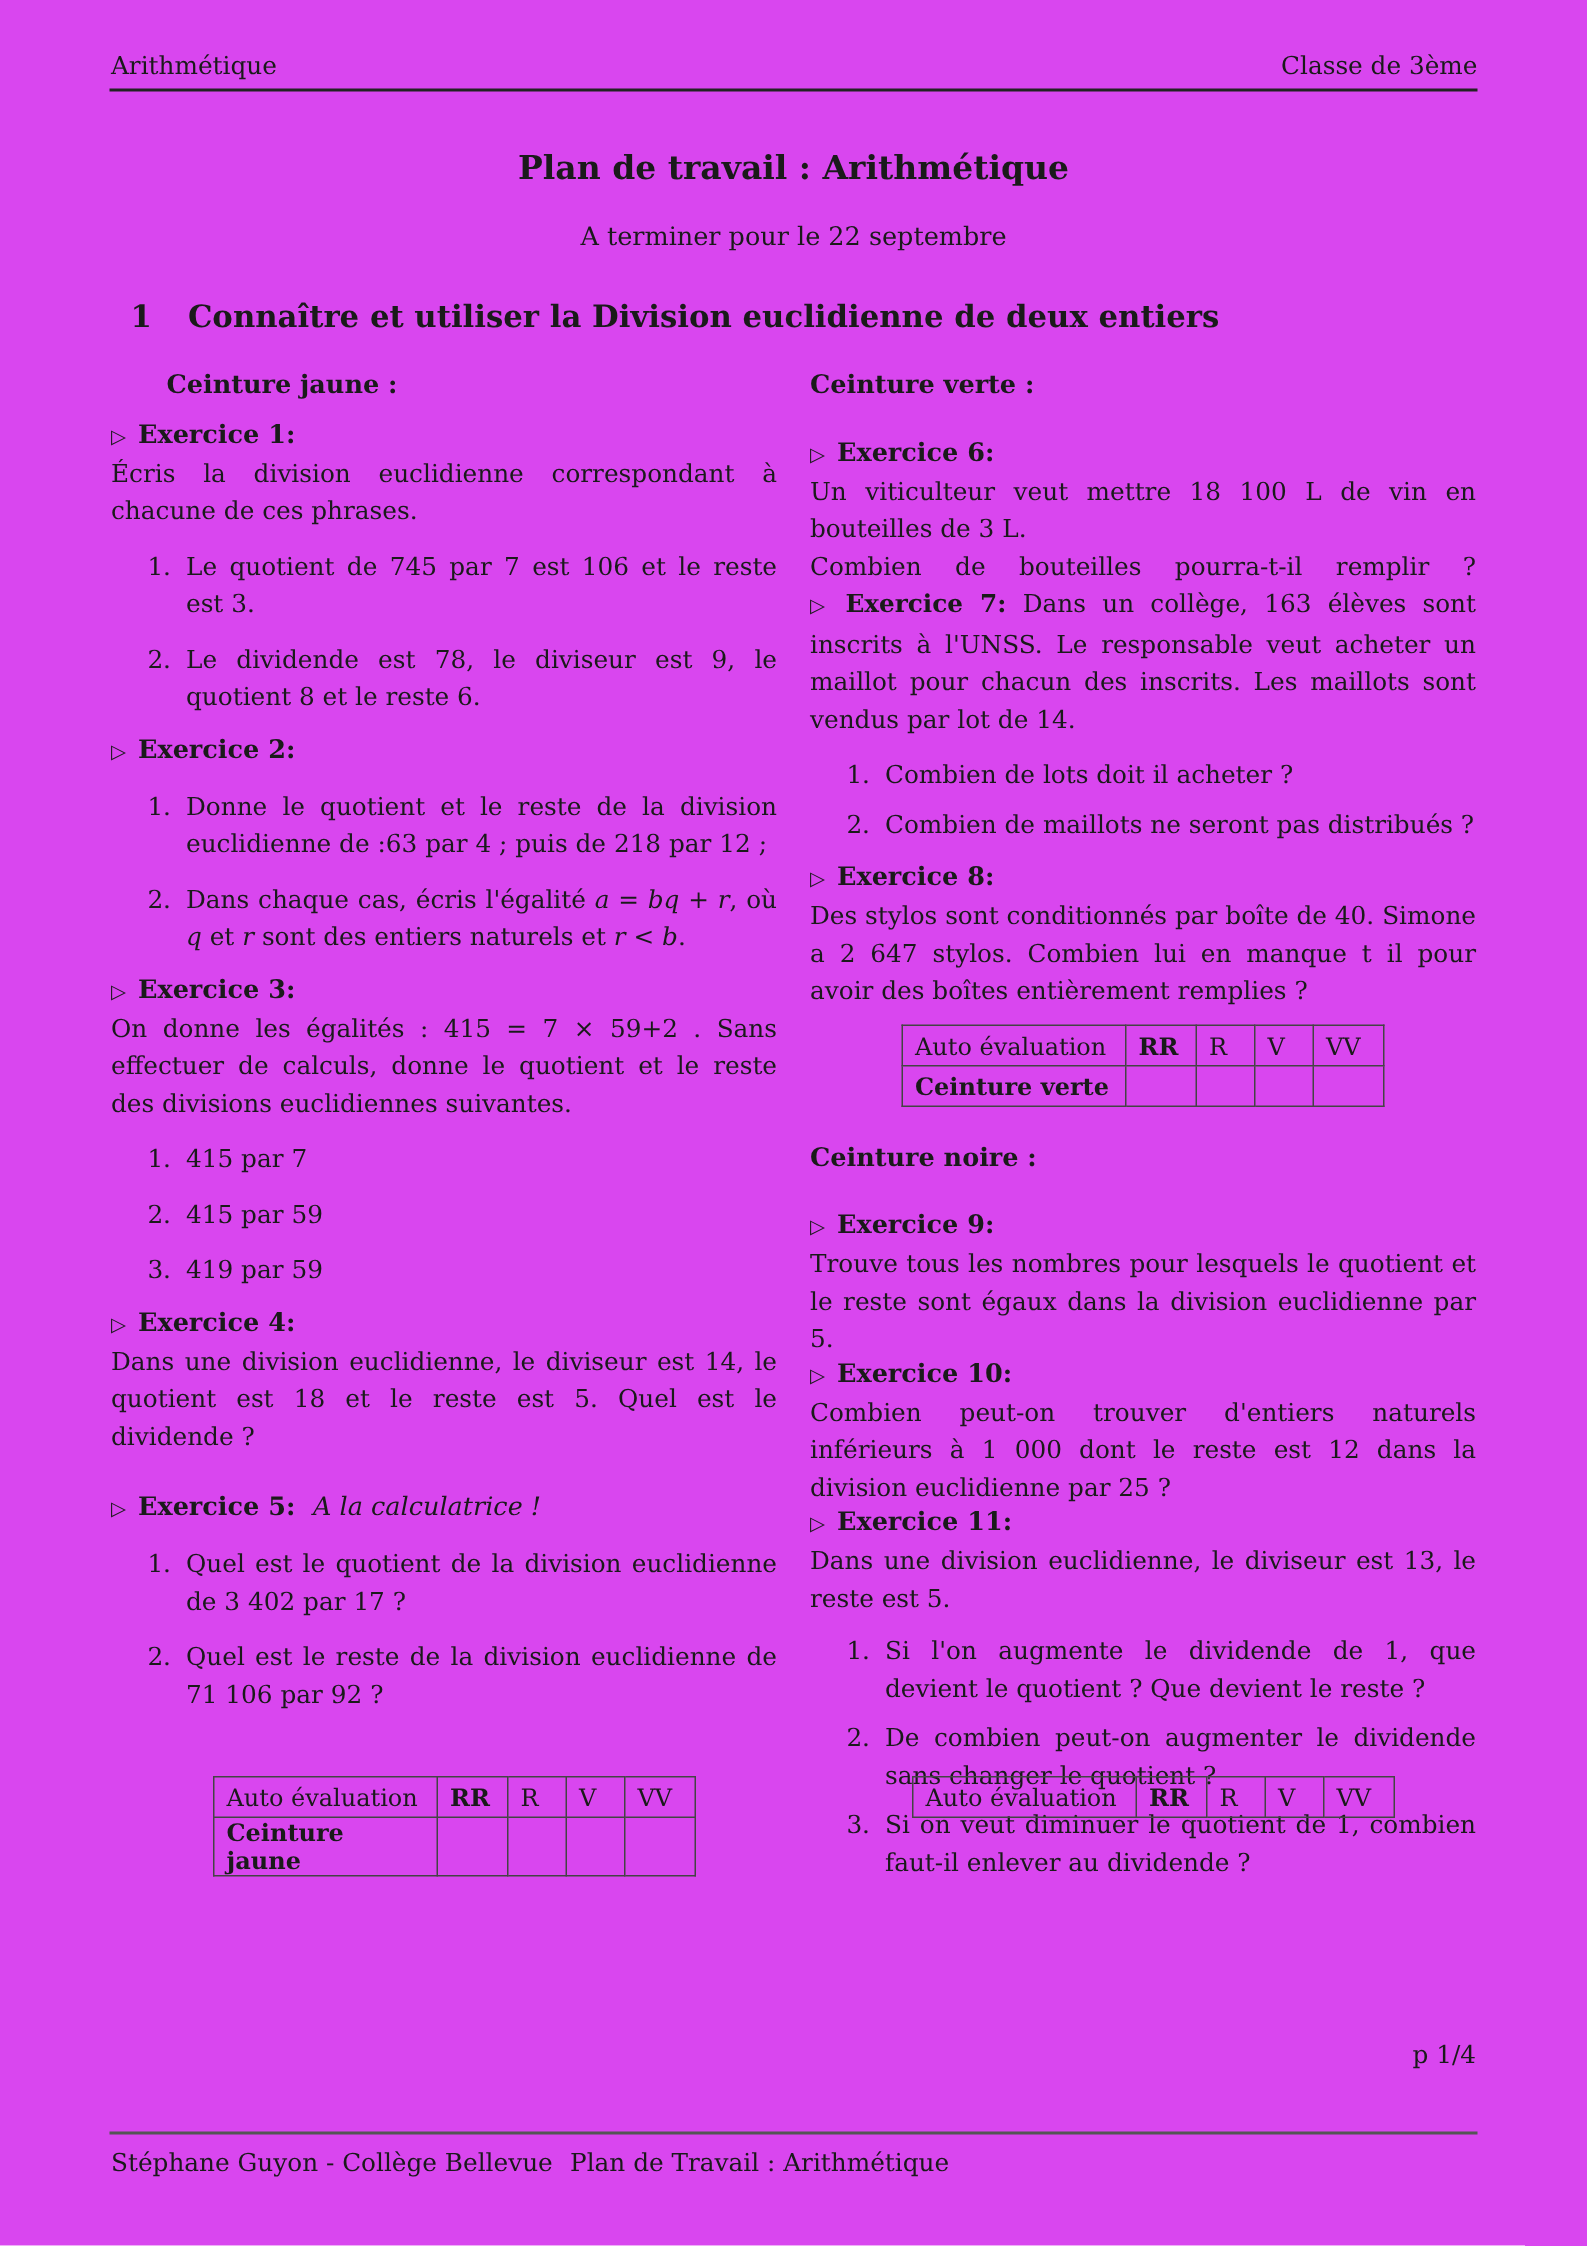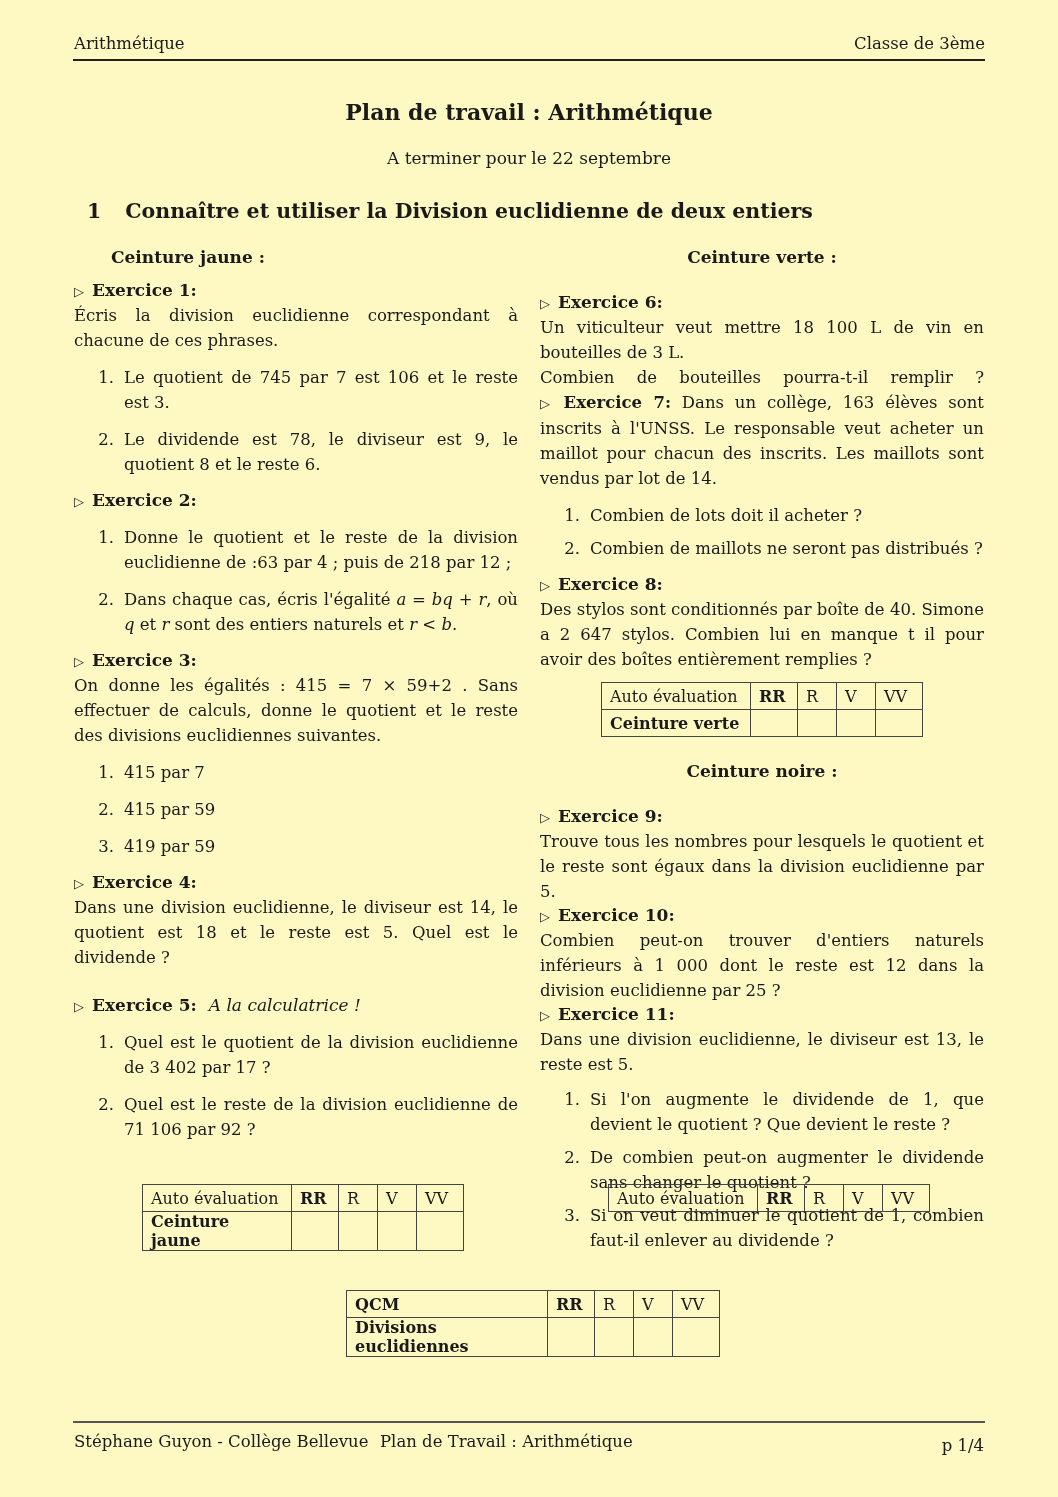--- a/index.html
+++ b/index.html
@@ -1,34 +1,34 @@
 <!DOCTYPE html>
 <html lang="fr"><head>
 <meta charset="utf-8">
 <style>
   html,body{margin:0;padding:0;background:#ffffff;}
-  .page{position:relative;width:1058px;height:1497px;background:#fef9c3;
+  .page{position:relative;width:1058px;height:1497px;background:#d946ef;
         font-family:"DejaVu Serif","Liberation Serif",serif;color:#1a1a1a;
         overflow:hidden;}
   
   .hdr-left{position:absolute;left:74px;top:34px;font-size:16.5px;}
   .hdr-right{position:absolute;right:73px;top:34px;font-size:16.5px;}
   .hdr-rule{position:absolute;left:73px;right:73px;top:59px;height:2px;background:#222;}
   
   .doc-title{position:absolute;left:0;top:99px;width:100%;text-align:center;
              font-size:22px;font-weight:bold;}
   .doc-subtitle{position:absolute;left:0;top:148px;width:100%;text-align:center;font-size:17px;}
   .section-head{position:absolute;left:87px;top:199px;font-size:20.5px;font-weight:bold;}
   .sec-num{margin-right:24px;}
   
   .columns{position:absolute;left:74px;top:243px;width:910px;display:flex;gap:22px;}
   .col{width:444px;font-size:16.5px;line-height:25px;}
   .belt{font-weight:bold;font-size:17px;line-height:20px;margin-top:4px;}
   .belt.indent{margin-left:37px;}
-  .belt.center{text-align:center;}
+  .belt.center{}
   .ex-head{font-weight:bold;font-size:17px;line-height:22px;margin-top:12px;}
   .ex-head.gap{margin-top:24px;}
   .tri{font-size:13px;margin-right:8px;font-family:"DejaVu Sans",sans-serif;}
   .body{margin:0;text-align:justify;}
   .italic{font-style:italic;font-weight:normal;}
   .m{font-style:italic;}
   .olist{margin:12px 0 12px 0;padding-left:14px;}
   .li{display:flex;margin-bottom:12px;}
   .li:last-child{margin-bottom:0;}
   .num{width:26px;text-align:right;margin-right:10px;flex:none;}
@@ -43,21 +43,21 @@
   .tbl-flow{margin:10px auto 0 auto;}
   .tbl-jaune{position:absolute;left:142px;top:1184px;}
   .tbl-noire{position:absolute;left:608px;top:1184px;}
   .tbl-qcm{position:absolute;left:346px;top:1290px;}
   td.qwide{width:184px;}
   td.bold{font-weight:bold;}
   
   .ftr-rule{position:absolute;left:73px;right:73px;top:1421px;height:1.5px;background:#555;}
   .ftr-left{position:absolute;left:74px;top:1432px;font-size:16.5px;}
   .ftr-center{position:absolute;left:380px;top:1432px;font-size:16.5px;}
-  .ftr-right{position:absolute;right:74px;top:1436px;font-size:16.5px;margin-left:48px;}
+  .ftr-right{position:absolute;right:74px;top:1360px;font-size:16.5px;margin-left:48px;}
 </style>
 </head>
 <body>
 
 <div class="page">
 
   <span class="hdr-left">Arithmétique</span>
   <span class="hdr-right">Classe de 3ème</span>
   <div class="hdr-rule"></div>
 
@@ -240,37 +240,19 @@
         <tr>
       <td class="wide">Auto évaluation</td>
       <td class="c-rr">RR</td>
       <td class="c-r">R</td>
       <td class="c-v">V</td>
       <td class="c-vv">VV</td>
     </tr>
   </tbody>
     </table>
 
-  <table class="eval tbl-qcm">
-    <tbody>
-        <tr>
-      <td class="qwide bold">QCM</td>
-      <td class="c-rr">RR</td>
-      <td class="c-r">R</td>
-      <td class="c-v">V</td>
-      <td class="c-vv">VV</td>
-    </tr>
-    <tr>
-      <td class="qwide rowlabel">Divisions euclidiennes</td>
-      <td></td>
-      <td></td>
-      <td></td>
-      <td></td>
-    </tr>
-  </tbody>
-    </table>
 
   <div class="ftr-rule"></div>
   <span class="ftr-left">Stéphane Guyon - Collège Bellevue</span>
   <span class="ftr-center">Plan de Travail : Arithmétique</span>
   <span class="ftr-right">p 1/4</span>
 
 </div>
 
 </body></html>

